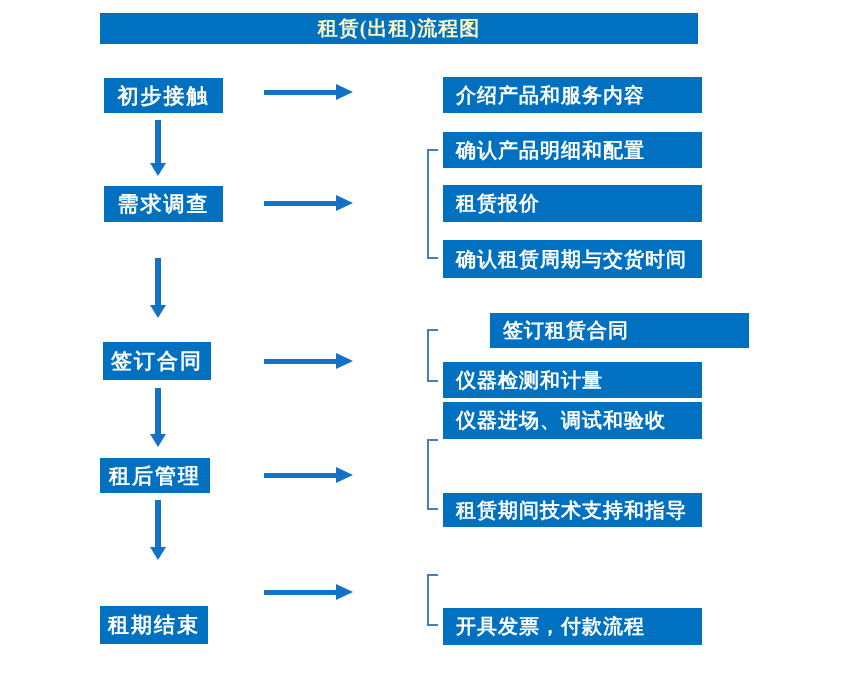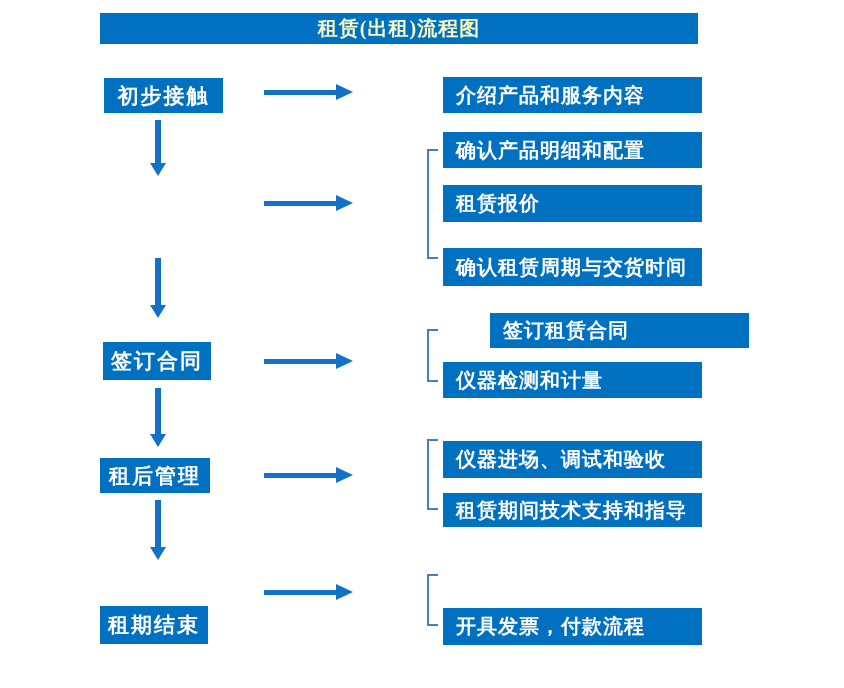--- a/index.html
+++ b/index.html
@@ -87,31 +87,32 @@
   .vs43 { height: 43px; } .vs47 { height: 47px; } .vs46 { height: 46px; }
 </style>
 </head>
 <body>
 
 <div id="canvas">
 
   <div class="titlebar">租赁(出租)流程图</div>
 
   <div class="stepbox" style="left:104px; top:78px;  width:119px; height:35px;">初步接触</div>
+  <div class="stepbox" style="left:104px; top:186px; width:119px; height:36px;">需求调查</div>
   <div class="stepbox" style="left:103px; top:342px; width:108px; height:38px;">签订合同</div>
   <div class="stepbox" style="left:100px; top:458px; width:110px; height:35px;">租后管理</div>
   <div class="stepbox" style="left:100px; top:574px; width:108px; height:38px;margin-top:32px;">租期结束</div>
 
   <div class="outbox" style="top:77px;  height:36px;">介绍产品和服务内容</div>
   <div class="outbox" style="top:132px; height:36px;">确认产品明细和配置</div>
   <div class="outbox" style="top:185px; height:37px;">租赁报价</div>
-  <div class="outbox" style="top:248px; height:38px;">确认租赁周期与交货时间</div>
+  <div class="outbox" style="top:240px; height:38px;">确认租赁周期与交货时间</div>
   <div class="outbox" style="top:313px; height:35px;margin-left:47px;">签订租赁合同</div>
   <div class="outbox" style="top:362px; height:36px;">仪器检测和计量</div>
-  <div class="outbox" style="top:441px; height:37px;">仪器进场、调试和验收</div>
+  <div class="outbox" style="top:402px; height:37px;">仪器进场、调试和验收</div>
   <div class="outbox" style="top:493px; height:34px;">租赁期间技术支持和指导</div>
   <div class="outbox" style="top:608px; height:37px;">开具发票，付款流程</div>
 
   <div class="harrow" style="top:84px;">
       <div class="shaft"></div>
       <div class="head"></div>
     </div>
   <div class="harrow" style="top:195px;">
       <div class="shaft"></div>
       <div class="head"></div>

